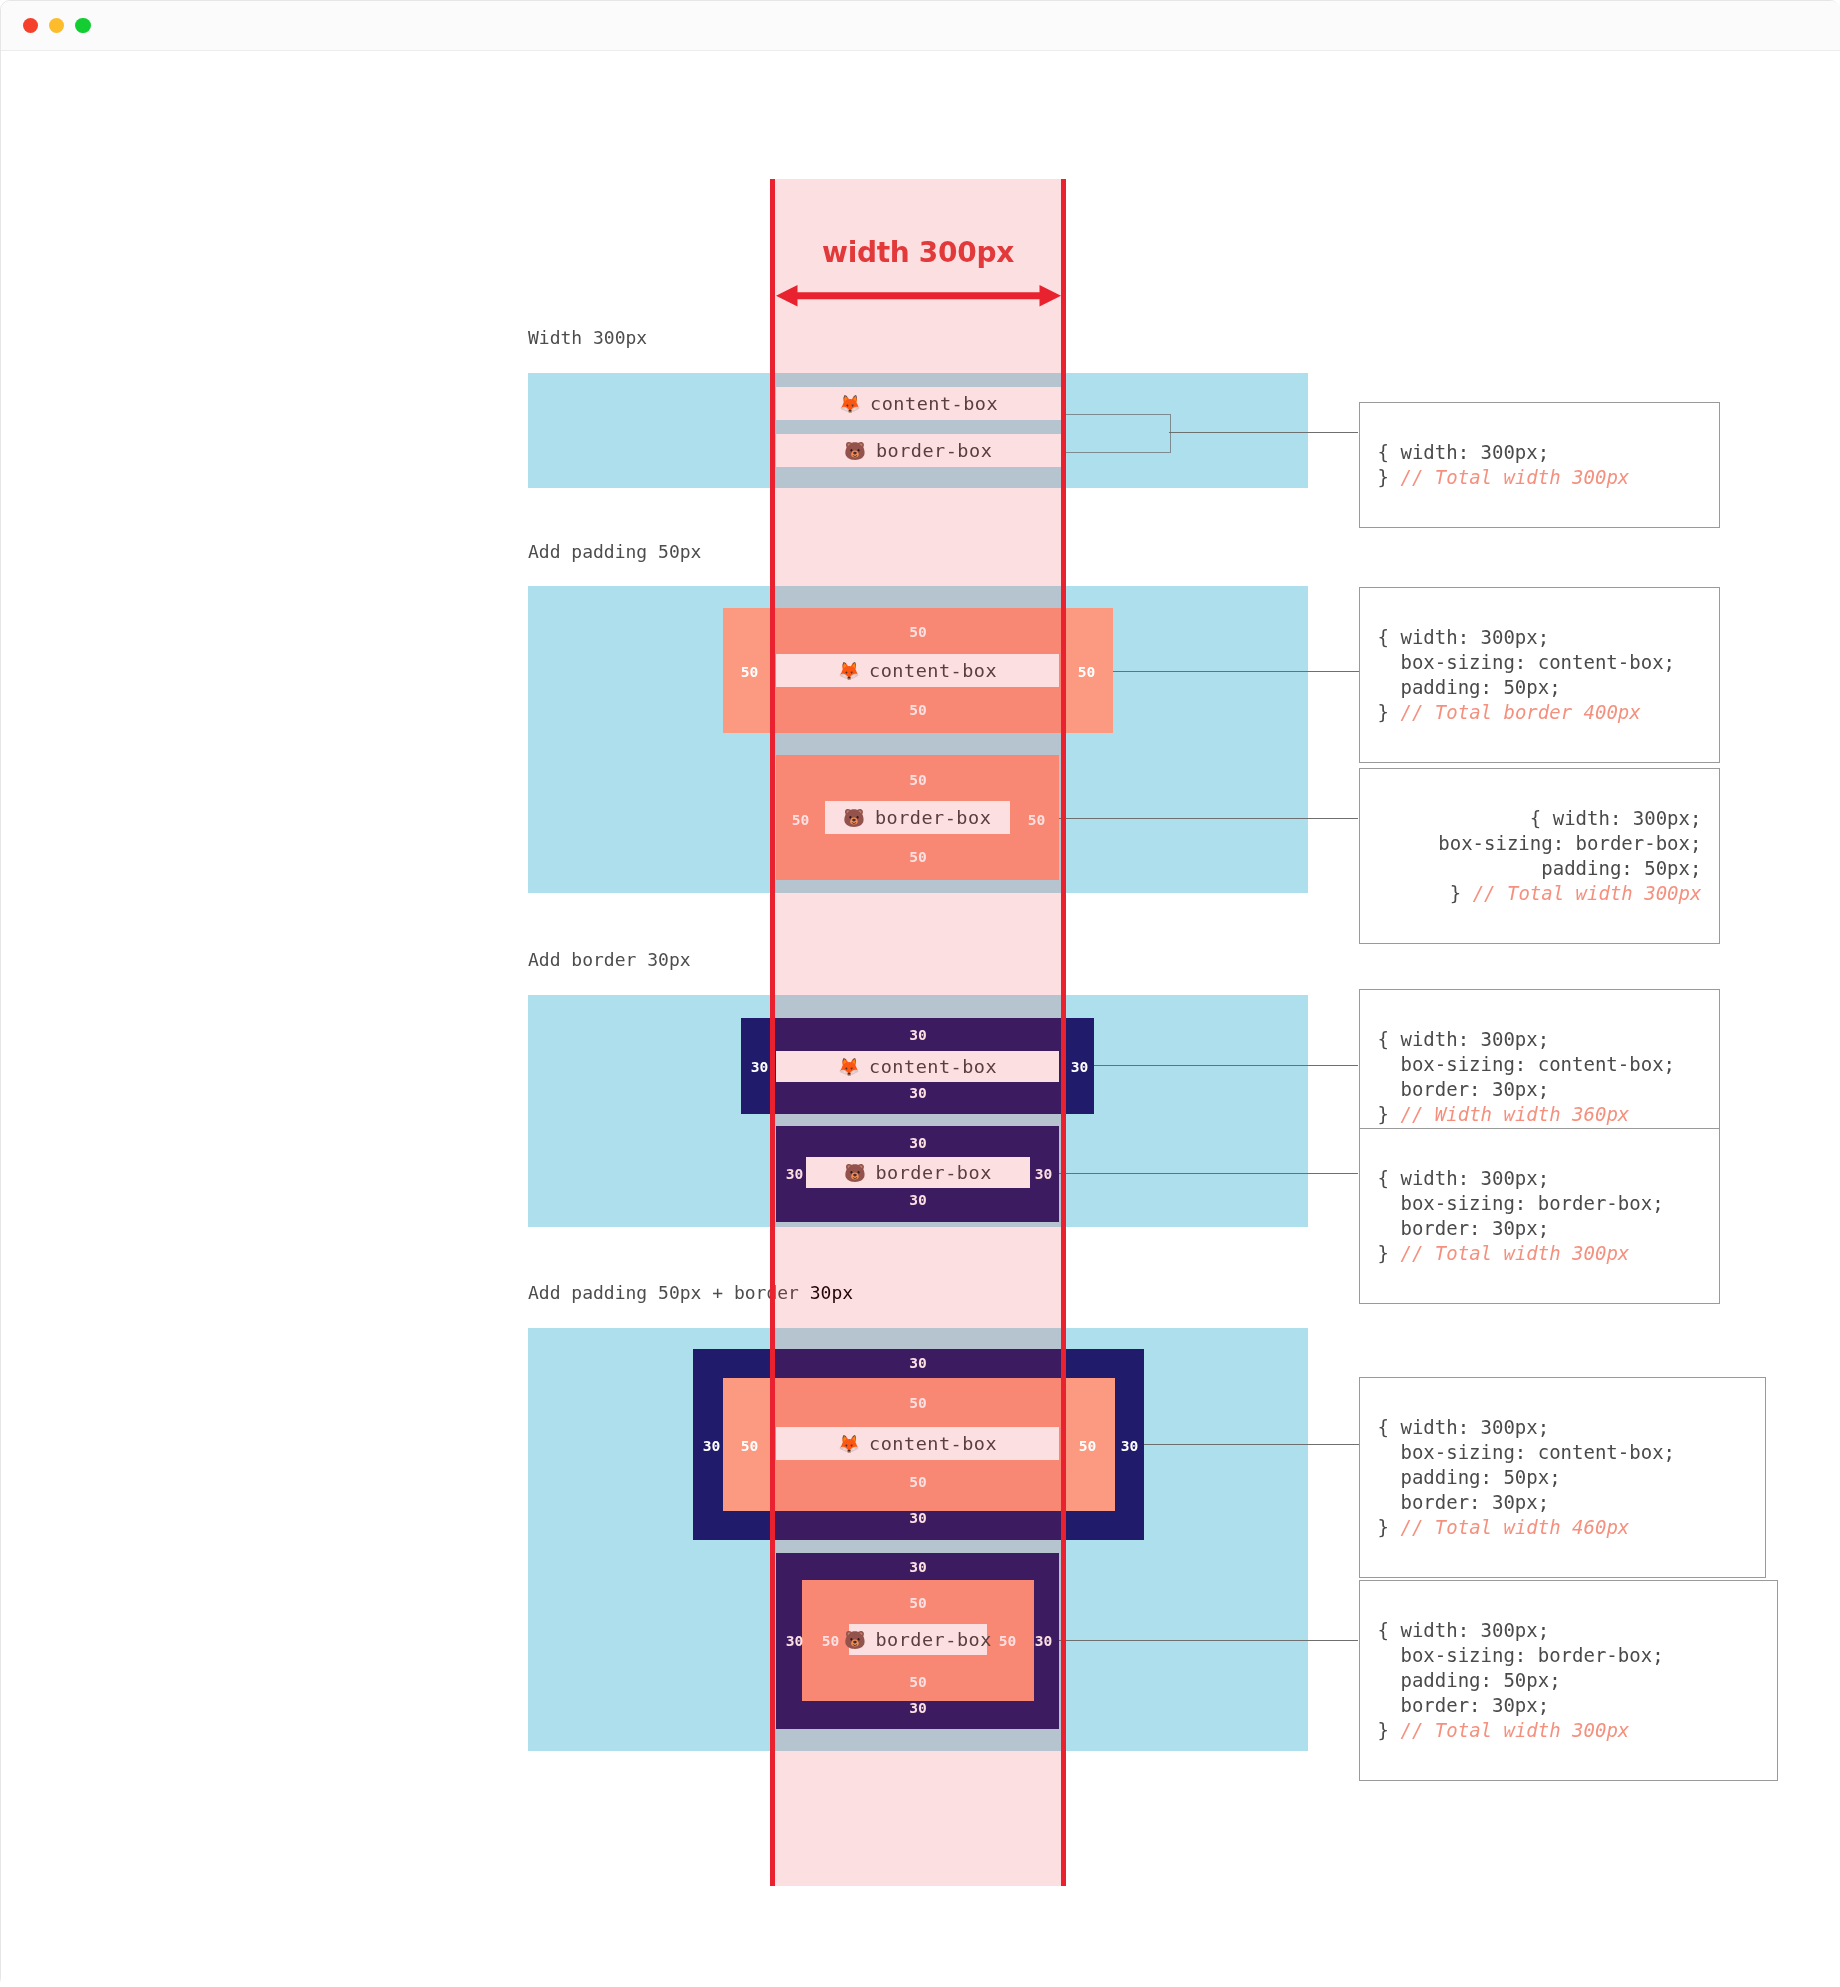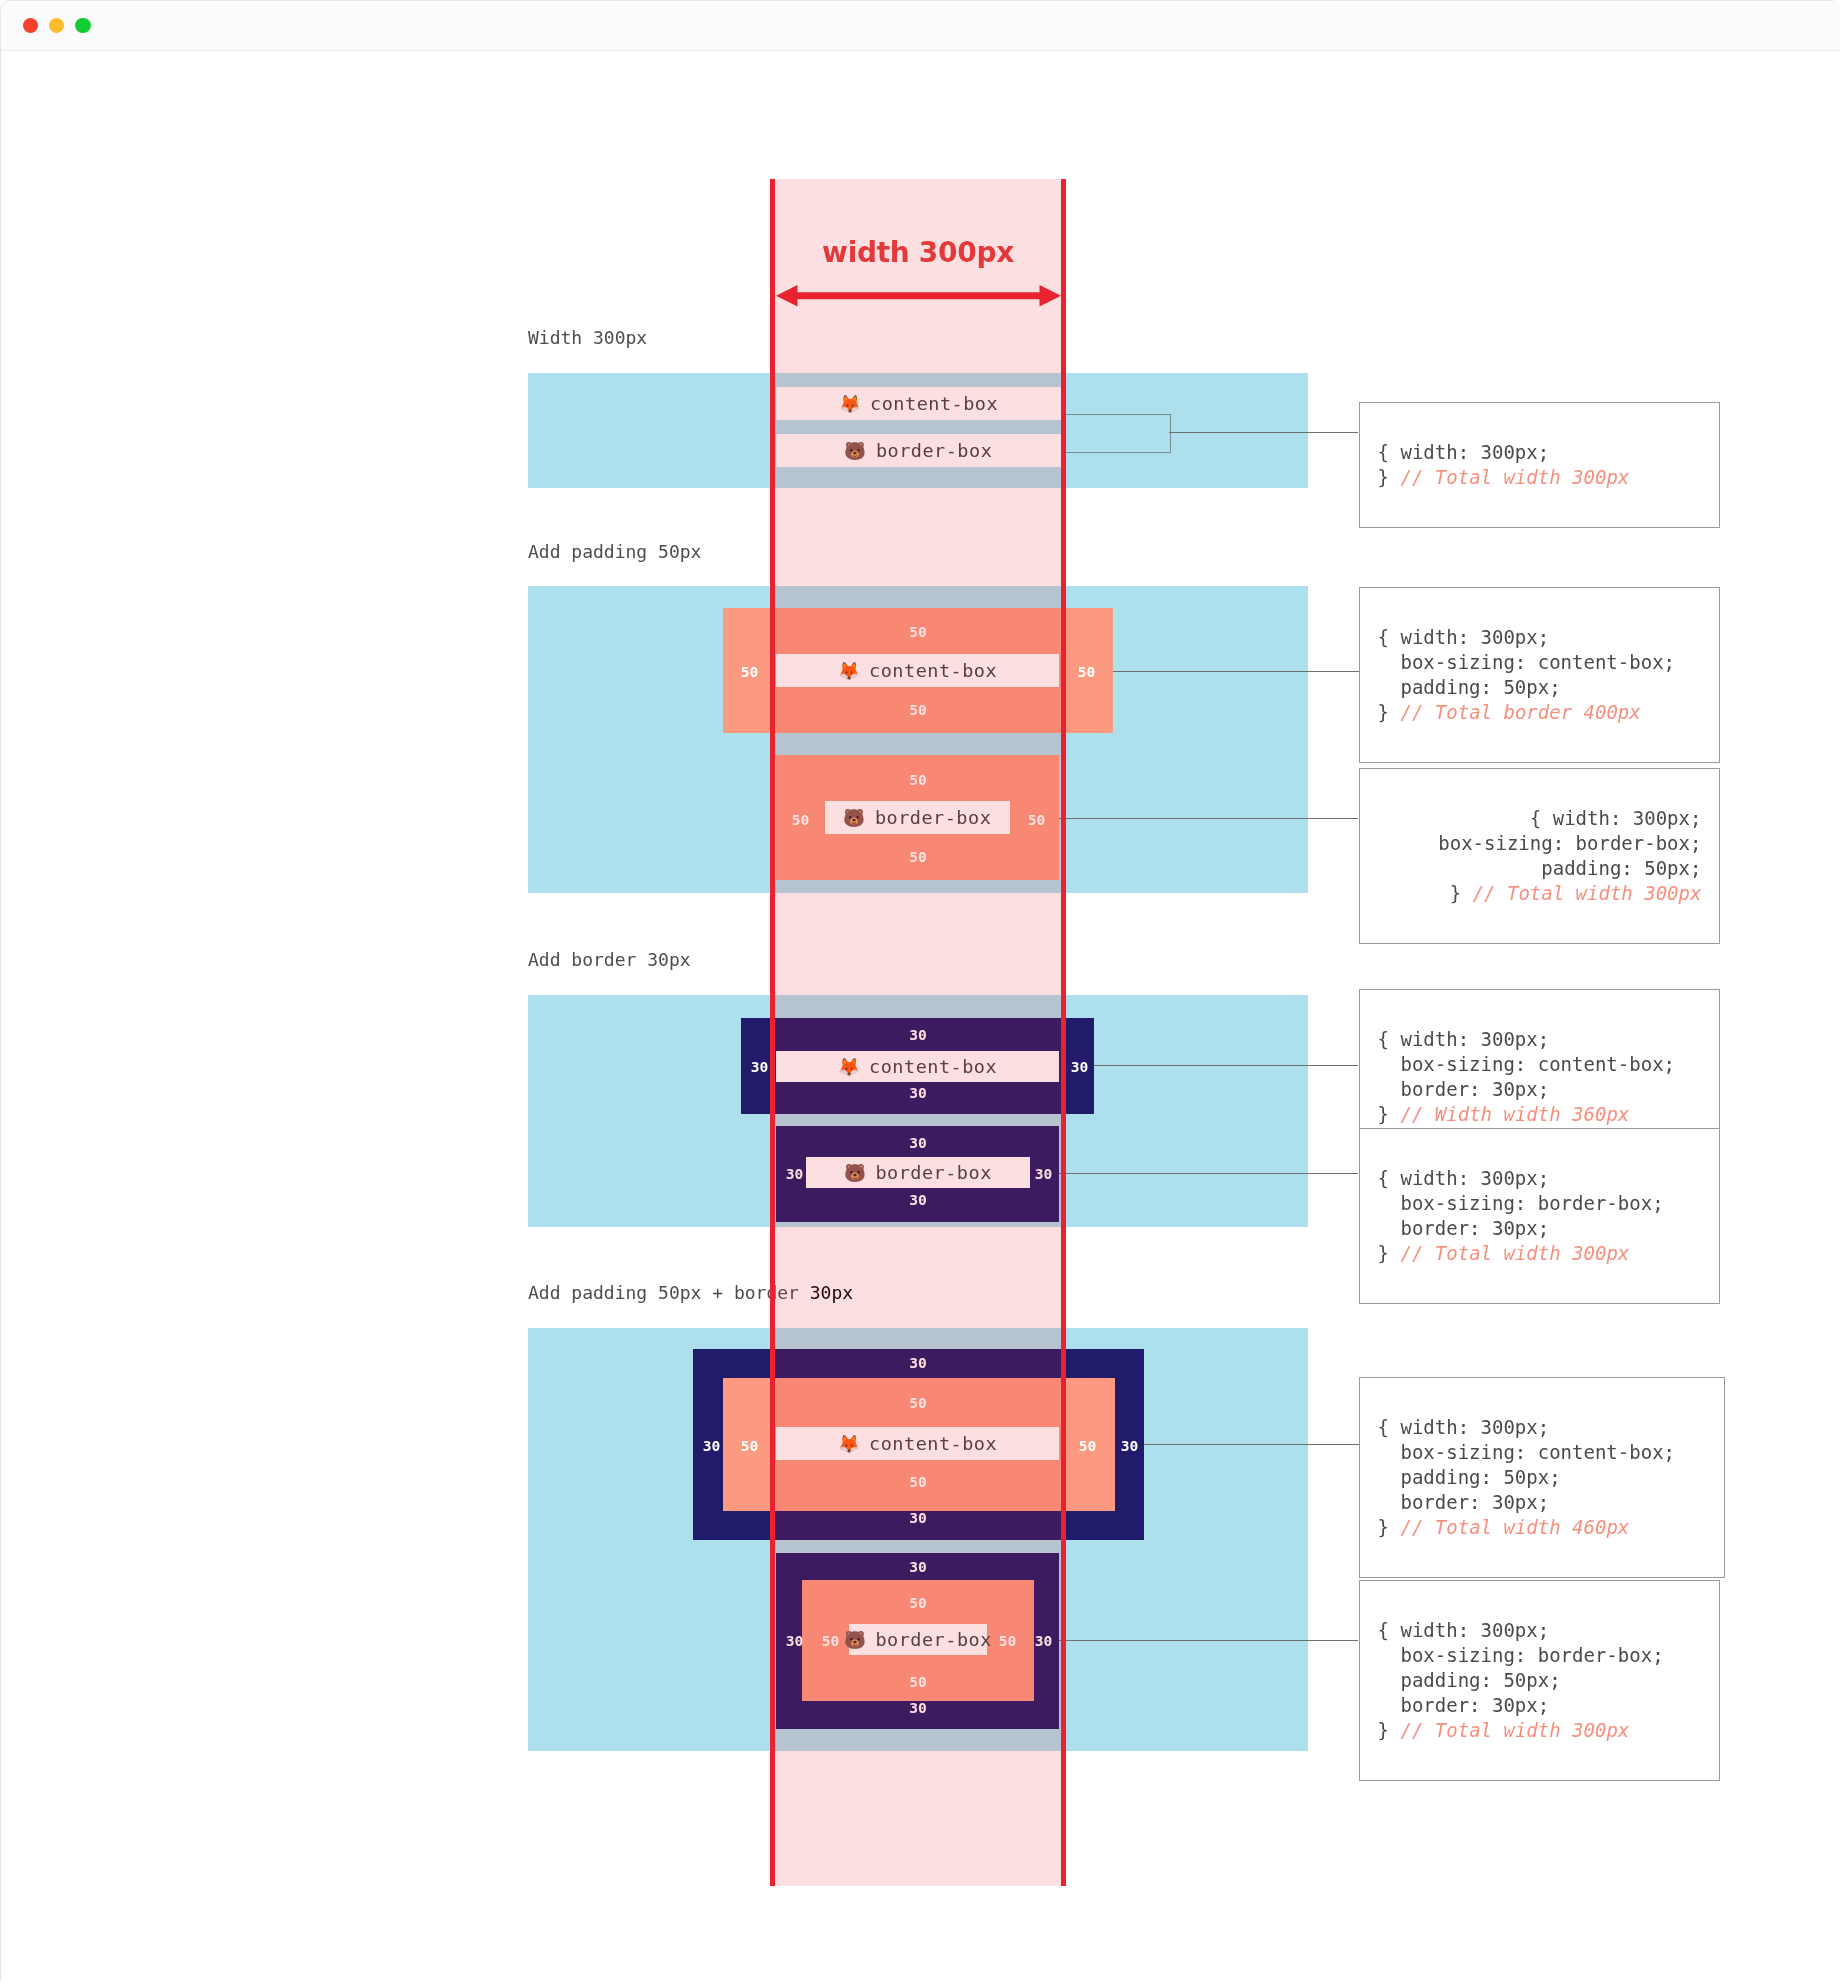--- a/index.html
+++ b/index.html
@@ -294,21 +294,21 @@
     <div class="num" style="left:868px; top:1458px; width:98px;">30</div>
     <div class="num" style="left:695px; top:1386px; width:31px;">30</div>
     <div class="num" style="left:1113px; top:1386px; width:31px;">30</div>
     <div class="num" style="left:868px; top:1343px; width:98px;">50</div>
     <div class="num" style="left:868px; top:1422px; width:98px;">50</div>
     <div class="num" style="left:727px; top:1386px; width:43px;">50</div>
     <div class="num" style="left:1065px; top:1386px; width:43px;">50</div>
 
     <div class="leader" style="left:1143px; top:1393px; width:215px;"></div>
 
-    <div class="code-card" style="left:1358px; top:1326px; width:366px;">
+    <div class="code-card" style="left:1358px; top:1326px; width:407px;">
 <span>{ width: 300px;</span>
 <span>  box-sizing: content-box;</span>
 <span>  padding: 50px;</span>
 <span>  border: 30px;</span>
 <span>}</span> <span class="cmt">// Total width 460px</span>
     </div>
 
     <div class="navy" style="left:775px; top:1502px; width:283px; height:176px;"></div>
     <div class="salmon" style="left:801px; top:1529px; width:232px; height:121px;"></div>
     <div class="content-strip" style="left:848px; top:1573px; width:138px; height:31px;">
@@ -319,21 +319,21 @@
     <div class="num" style="left:868px; top:1648px; width:98px;">30</div>
     <div class="num" style="left:778px; top:1581px; width:31px;">30</div>
     <div class="num" style="left:1027px; top:1581px; width:31px;">30</div>
     <div class="num" style="left:868px; top:1543px; width:98px;">50</div>
     <div class="num" style="left:868px; top:1622px; width:98px;">50</div>
     <div class="num" style="left:808px; top:1581px; width:43px;">50</div>
     <div class="num" style="left:985px; top:1581px; width:43px;">50</div>
 
     <div class="leader" style="left:1058px; top:1589px; width:299px;"></div>
 
-    <div class="code-card" style="left:1358px; top:1529px; width:361px;">
+    <div class="code-card" style="left:1358px; top:1529px; width:419px;">
 <span>{ width: 300px;</span>
 <span>  box-sizing: border-box;</span>
 <span>  padding: 50px;</span>
 <span>  border: 30px;</span>
 <span>}</span> <span class="cmt">// Total width 300px</span>
     </div>
 
     <div class="width-band"></div>
     <div class="width-title">width 300px</div>
     <svg class="width-arrow" viewBox="0 0 292 22">

